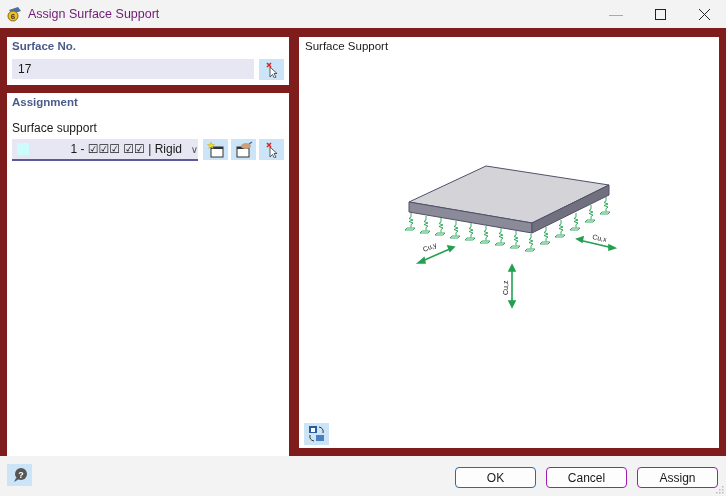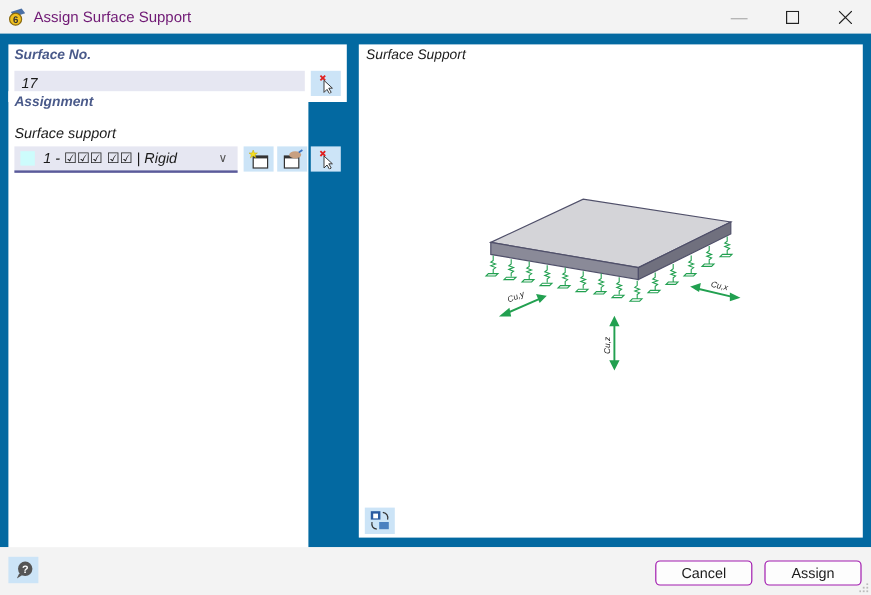--- a/index.html
+++ b/index.html
@@ -6,25 +6,25 @@
   html, body { width: 726px; height: 496px; overflow: hidden; }
   body { background: #f3f3f3; font-family: "Liberation Sans", "DejaVu Sans", sans-serif; font-size: 12px; color: #1a1a1a; position: relative; }
 
   .titlebar { position: absolute; left: 0; top: 0; width: 726px; height: 28px; background: #f3f3f3; display: flex; align-items: center; }
   .app-icon { width: 16px; height: 16px; margin-left: 6px; margin-right: 6px; }
   .title { font-size: 12.5px; color: #701a75; }
   .win-ctrls { position: absolute; right: 0; top: 0; height: 28px; display: flex; }
   .win-btn { width: 44px; height: 28px; display: flex; align-items: center; justify-content: center; color: #222; font-size: 14px; }
   .win-btn.min { color: #aaa; }
 
-  .client { position: absolute; left: 0; top: 28px; width: 726px; height: 428px; background: #0369a1; font-style: italic; }
+  .client { position: absolute; left: 0; top: 28px; width: 726px; height: 428px; background: #7f1d1d; }
 
   .panel { position: absolute; background: #fff; }
   .p-surface { left: 7px; top: 9px; width: 282px; height: 48px; }
-  .p-assign { left: 7px; top: 48px; width: 250px; height: 383px; }
+  .p-assign { left: 7px; top: 65px; width: 282px; height: 383px; text-align: right; }
   .p-view { left: 299px; top: 9px; width: 420px; height: 411px; }
 
   .section-title { position: absolute; left: 5px; top: 3px; font-size: 11.5px; font-weight: bold; color: #4a5a8a; }
 
   .field { position: absolute; left: 5px; top: 22px; width: 242px; height: 20px; background: #e6e7f2; padding-left: 6px; line-height: 20px; font-size: 12px; }
   .icon-btn { position: absolute; width: 25px; height: 21px; background: #cce4f7; display: flex; align-items: center; justify-content: center; }
 
   .label { position: absolute; left: 5px; top: 28px; font-size: 12px; }
   .combo { position: absolute; left: 5px; top: 46px; width: 186px; height: 22px; background: #e6e7f2; border-bottom: 2px solid #5a5a9a; display: flex; align-items: center; padding-left: 5px; font-size: 12px; }
   .swatch { width: 12px; height: 12px; background: #cdfcfc; margin-right: 7px; }
@@ -169,20 +169,21 @@
 </div>
 
 <div class="footer">
   <div class="help-btn">
     <svg width="16" height="16" viewBox="0 0 16 16">
       <circle cx="9" cy="7" r="6" fill="#555"></circle>
       <path d="M4 11 L2 15 L7 12 Z" fill="#555"></path>
       <text x="9" y="10.5" font-size="9" font-weight="bold" text-anchor="middle" fill="#fff" font-family="Liberation Sans, sans-serif">?</text>
     </svg>
   </div>
+  <div class="btn ok">OK</div>
   <div class="btn cancel">Cancel</div>
   <div class="btn apply">Assign</div>
   <svg class="grip" width="8" height="8">
     <rect x="6" y="0" width="1.5" height="1.5" fill="#bbb"></rect>
     <rect x="3" y="3" width="1.5" height="1.5" fill="#bbb"></rect>
       <rect x="6" y="3" width="1.5" height="1.5" fill="#bbb"></rect>
     <rect x="0" y="6" width="1.5" height="1.5" fill="#bbb"></rect>
       <rect x="3" y="6" width="1.5" height="1.5" fill="#bbb"></rect>
       <rect x="6" y="6" width="1.5" height="1.5" fill="#bbb"></rect>
   </svg>

